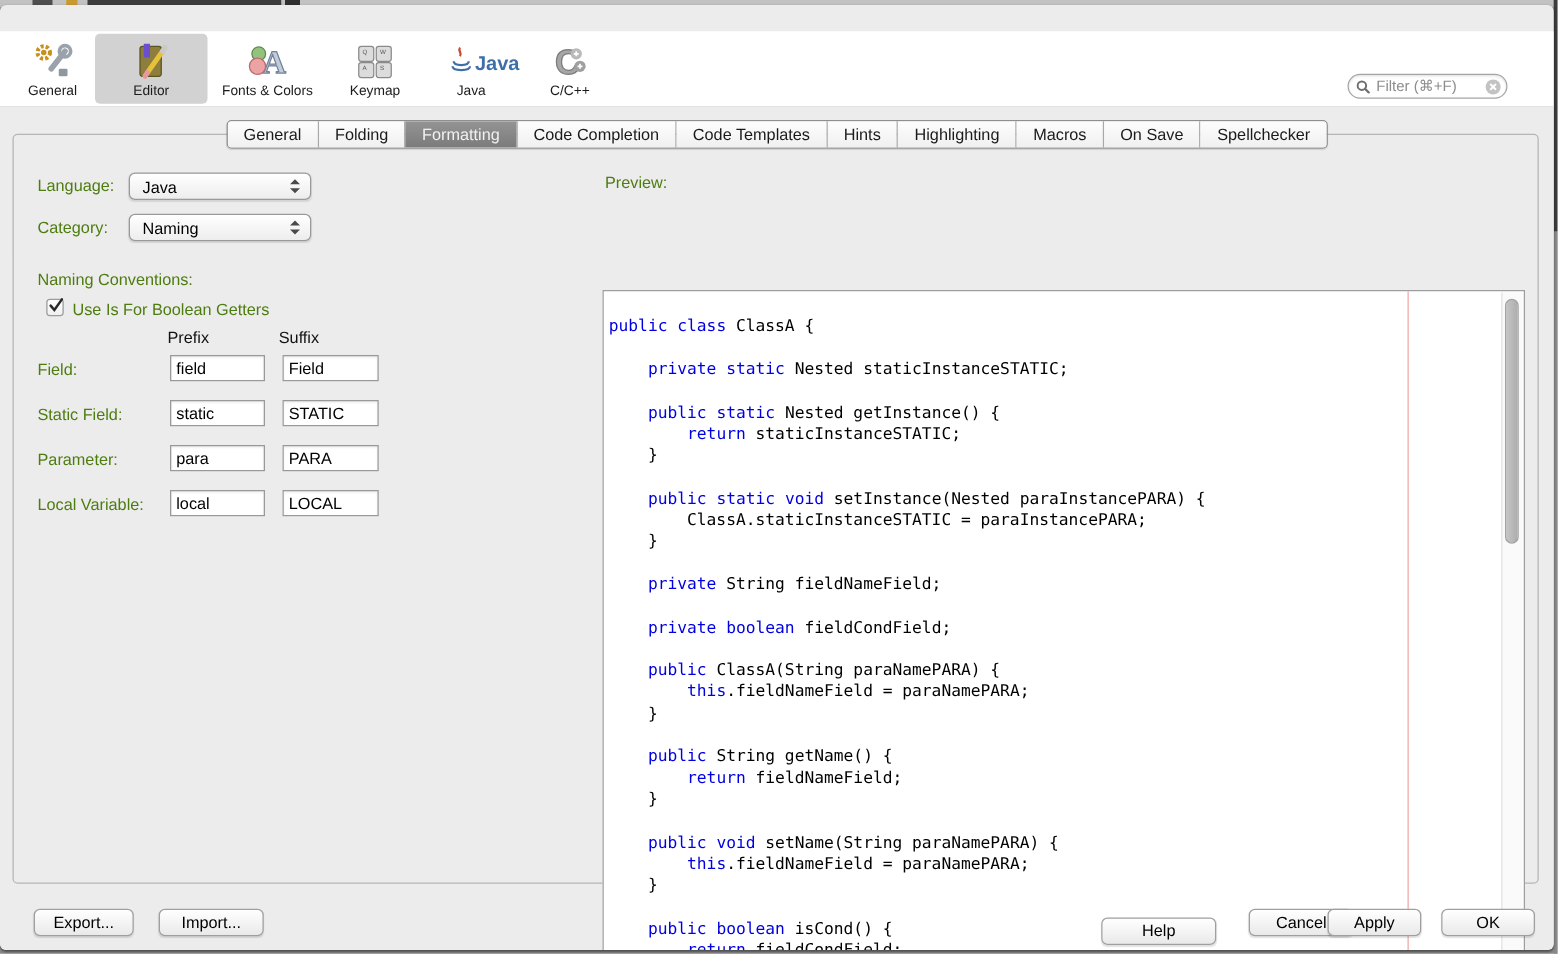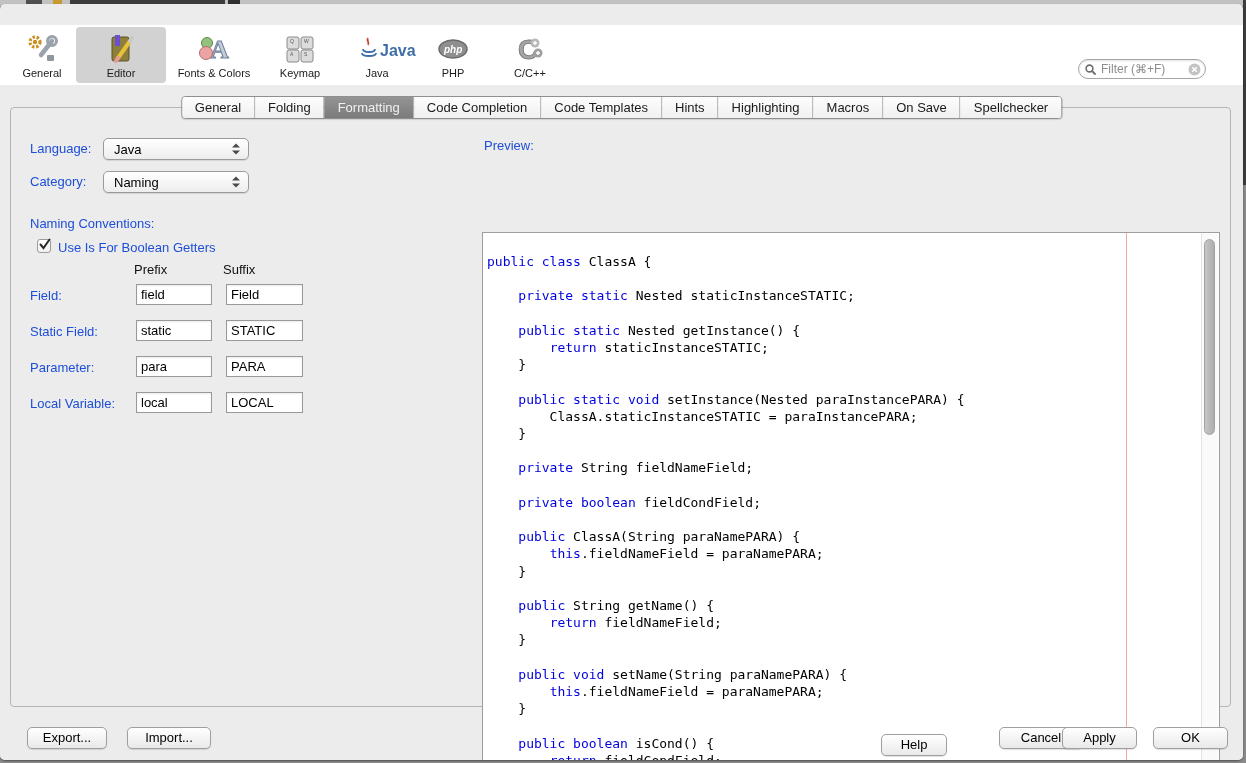--- a/index.html
+++ b/index.html
@@ -52,21 +52,21 @@
   .content{left:0;top:81px;width:100%;height:675px;background:#ececec;}
   .tab-panel{left:10px;top:22px;width:1221px;height:600px;border:1px solid #b5b5b5;border-radius:4px;box-sizing:border-box;}
   .tabs{top:11px;left:50%;transform:translateX(-50%);display:flex;
         border:1px solid #8f8f8f;border-radius:4px;overflow:hidden;
         box-shadow:0 1px 1px rgba(0,0,0,.12);}
   .tab{height:21px;line-height:21px;padding:0 13px;font-size:13px;color:#1a1a1a;
        background:linear-gradient(#fdfdfd,#f0f0f0);border-right:1px solid #a9a9a9;white-space:nowrap;}
   .tab:last-child{border-right:none;}
   .tab.sel{background:linear-gradient(#949494,#7b7b7b);color:#f1f1f1;}
   
-  .lbl{font-size:13px;color:#1d4ed8;white-space:nowrap;text-align:right;}
+  .lbl{font-size:13px;color:#4d7c0f;white-space:nowrap;text-align:right;}
   .popup{
     height:22px;border:1px solid #9a9a9a;border-radius:5px;box-sizing:border-box;
     background:linear-gradient(#ffffff,#ededed);
     display:flex;align-items:center;padding:0 8px 0 10px;
     box-shadow:0 1px 1px rgba(0,0,0,.1);
   }
   .popup .val{flex:1;font-size:13px;color:#000;}
   .checkbox{
     width:14px;height:14px;border:1px solid #9b9b9b;border-radius:3px;box-sizing:border-box;
     background:linear-gradient(#ffffff,#f0f0f0);
@@ -158,27 +158,20 @@
             </svg></div>
           <div class="tb-label">Keymap</div>
         </div>
         <div class="tb-item" style="width: 78px;">
           <div class="tb-icon"><svg width="66" height="34" viewBox="0 0 66 34">
               <path d="M8 6 C6 9 10 10 8 13" fill="none" stroke="#c94a2e" stroke-width="1.8"></path>
               <path d="M3 17 C3 21 15 21 15 17 M2 21 C2 25 16 25 16 21" fill="none" stroke="#3e6fa8" stroke-width="1.8"></path>
               <text x="20" y="24" font-family="Liberation Sans,sans-serif" font-size="16" font-weight="bold" fill="#3e6fa8">Java</text>
             </svg></div>
           <div class="tb-label">Java</div>
-        </div>
-        <div class="tb-item" style="width: 74px;">
-          <div class="tb-icon"><svg width="34" height="34" viewBox="0 0 34 34">
-              <ellipse cx="17" cy="17" rx="14" ry="9" fill="#8f8f8f" stroke="#6b6b6b" stroke-width="1.5"></ellipse>
-              <text x="8" y="21" font-family="Liberation Sans,sans-serif" font-size="10" font-weight="bold" font-style="italic" fill="#ffffff">php</text>
-            </svg></div>
-          <div class="tb-label">PHP</div>
         </div>
         <div class="tb-item" style="width: 80px;">
           <div class="tb-icon"><svg width="34" height="34" viewBox="0 0 34 34">
               <text x="5" y="27" font-family="Liberation Sans,sans-serif" font-size="28" font-weight="bold" fill="#a6a6a6" stroke="#7c7c7c" stroke-width="1">C</text>
               <circle cx="22" cy="11" r="4.5" fill="#b9b9b9"></circle>
               <path d="M20 11 h4 M22 9 v4" stroke="#fff" stroke-width="1.4"></path>
               <circle cx="25" cy="21" r="4.5" fill="#9f9f9f"></circle>
               <path d="M23 21 h4 M25 19 v4" stroke="#fff" stroke-width="1.4"></path>
             </svg></div>
           <div class="tb-label">C/C++</div>
@@ -262,17 +255,17 @@
       <div class="abs margin-line"></div>
       <div class="abs code"><div><span class="kw">public</span><span class="pl"> </span><span class="kw">class</span><span class="pl"> ClassA {</span></div><div>&nbsp;</div><div><span class="pl">    </span><span class="kw">private</span><span class="pl"> </span><span class="kw">static</span><span class="pl"> Nested staticInstanceSTATIC;</span></div><div>&nbsp;</div><div><span class="pl">    </span><span class="kw">public</span><span class="pl"> </span><span class="kw">static</span><span class="pl"> Nested getInstance() {</span></div><div><span class="pl">        </span><span class="kw">return</span><span class="pl"> staticInstanceSTATIC;</span></div><div><span class="pl">    }</span></div><div>&nbsp;</div><div><span class="pl">    </span><span class="kw">public</span><span class="pl"> </span><span class="kw">static</span><span class="pl"> </span><span class="kw">void</span><span class="pl"> setInstance(Nested paraInstancePARA) {</span></div><div><span class="pl">        ClassA.staticInstanceSTATIC = paraInstancePARA;</span></div><div><span class="pl">    }</span></div><div>&nbsp;</div><div><span class="pl">    </span><span class="kw">private</span><span class="pl"> String fieldNameField;</span></div><div>&nbsp;</div><div><span class="pl">    </span><span class="kw">private</span><span class="pl"> </span><span class="kw">boolean</span><span class="pl"> fieldCondField;</span></div><div>&nbsp;</div><div><span class="pl">    </span><span class="kw">public</span><span class="pl"> ClassA(String paraNamePARA) {</span></div><div><span class="pl">        </span><span class="kw">this</span><span class="pl">.fieldNameField = paraNamePARA;</span></div><div><span class="pl">    }</span></div><div>&nbsp;</div><div><span class="pl">    </span><span class="kw">public</span><span class="pl"> String getName() {</span></div><div><span class="pl">        </span><span class="kw">return</span><span class="pl"> fieldNameField;</span></div><div><span class="pl">    }</span></div><div>&nbsp;</div><div><span class="pl">    </span><span class="kw">public</span><span class="pl"> </span><span class="kw">void</span><span class="pl"> setName(String paraNamePARA) {</span></div><div><span class="pl">        </span><span class="kw">this</span><span class="pl">.fieldNameField = paraNamePARA;</span></div><div><span class="pl">    }</span></div><div>&nbsp;</div><div><span class="pl">    </span><span class="kw">public</span><span class="pl"> </span><span class="kw">boolean</span><span class="pl"> isCond() {</span></div><div><span class="pl">        </span><span class="kw">return</span><span class="pl"> fieldCondField;</span></div></div>
       <div class="abs vscroll">
         <div class="abs vthumb"></div>
       </div>
     </div>
   </div>
 
   <div class="abs btn" style="left:27px;top:723px;width:80px;">Export...</div>
   <div class="abs btn" style="left:127px;top:723px;width:84px;">Import...</div>
-  <div class="abs btn" style="left:881px;top:730px;width:66px;">Help</div>
+  <div class="abs btn" style="left:881px;top:730px;width:92px;">Help</div>
   <div class="abs btn" style="left:971px;top:723px;width:84px;margin-left:28px;">Cancel</div>
   <div class="abs btn" style="left:1062px;top:723px;width:75px;">Apply</div>
   <div class="abs btn" style="left:1153px;top:723px;width:75px;">OK</div>
 </div>
 
 </body></html>

